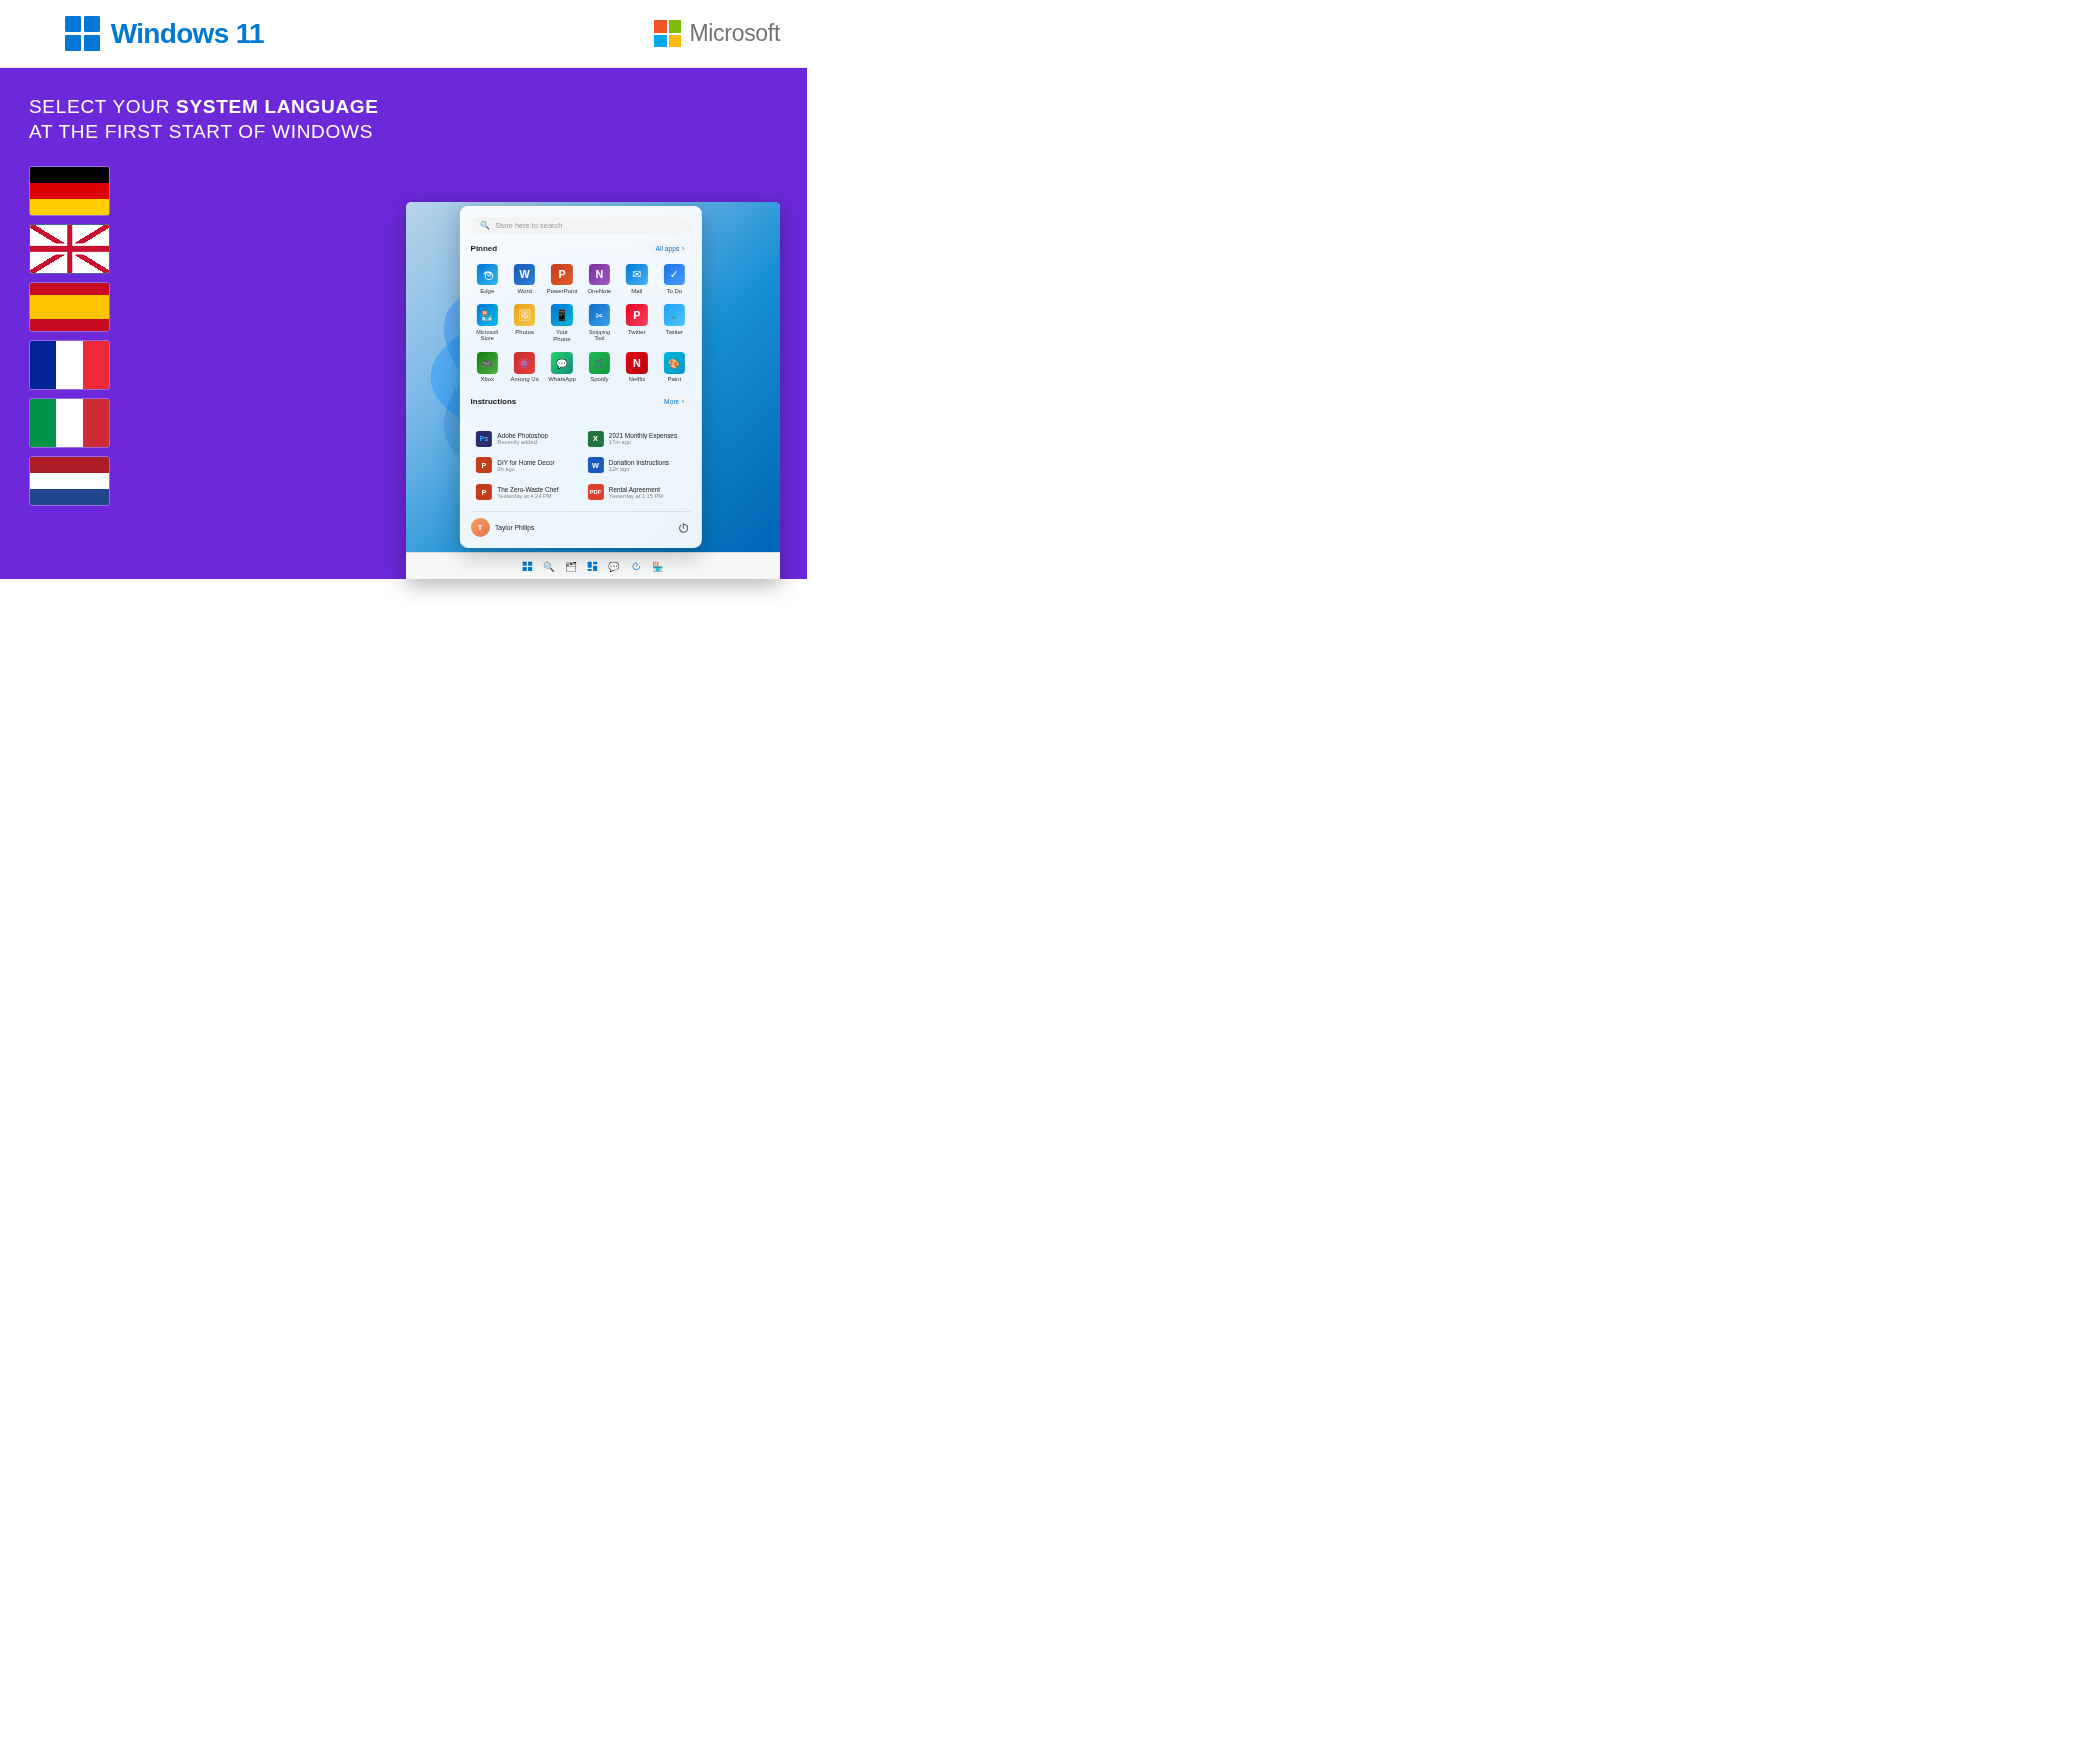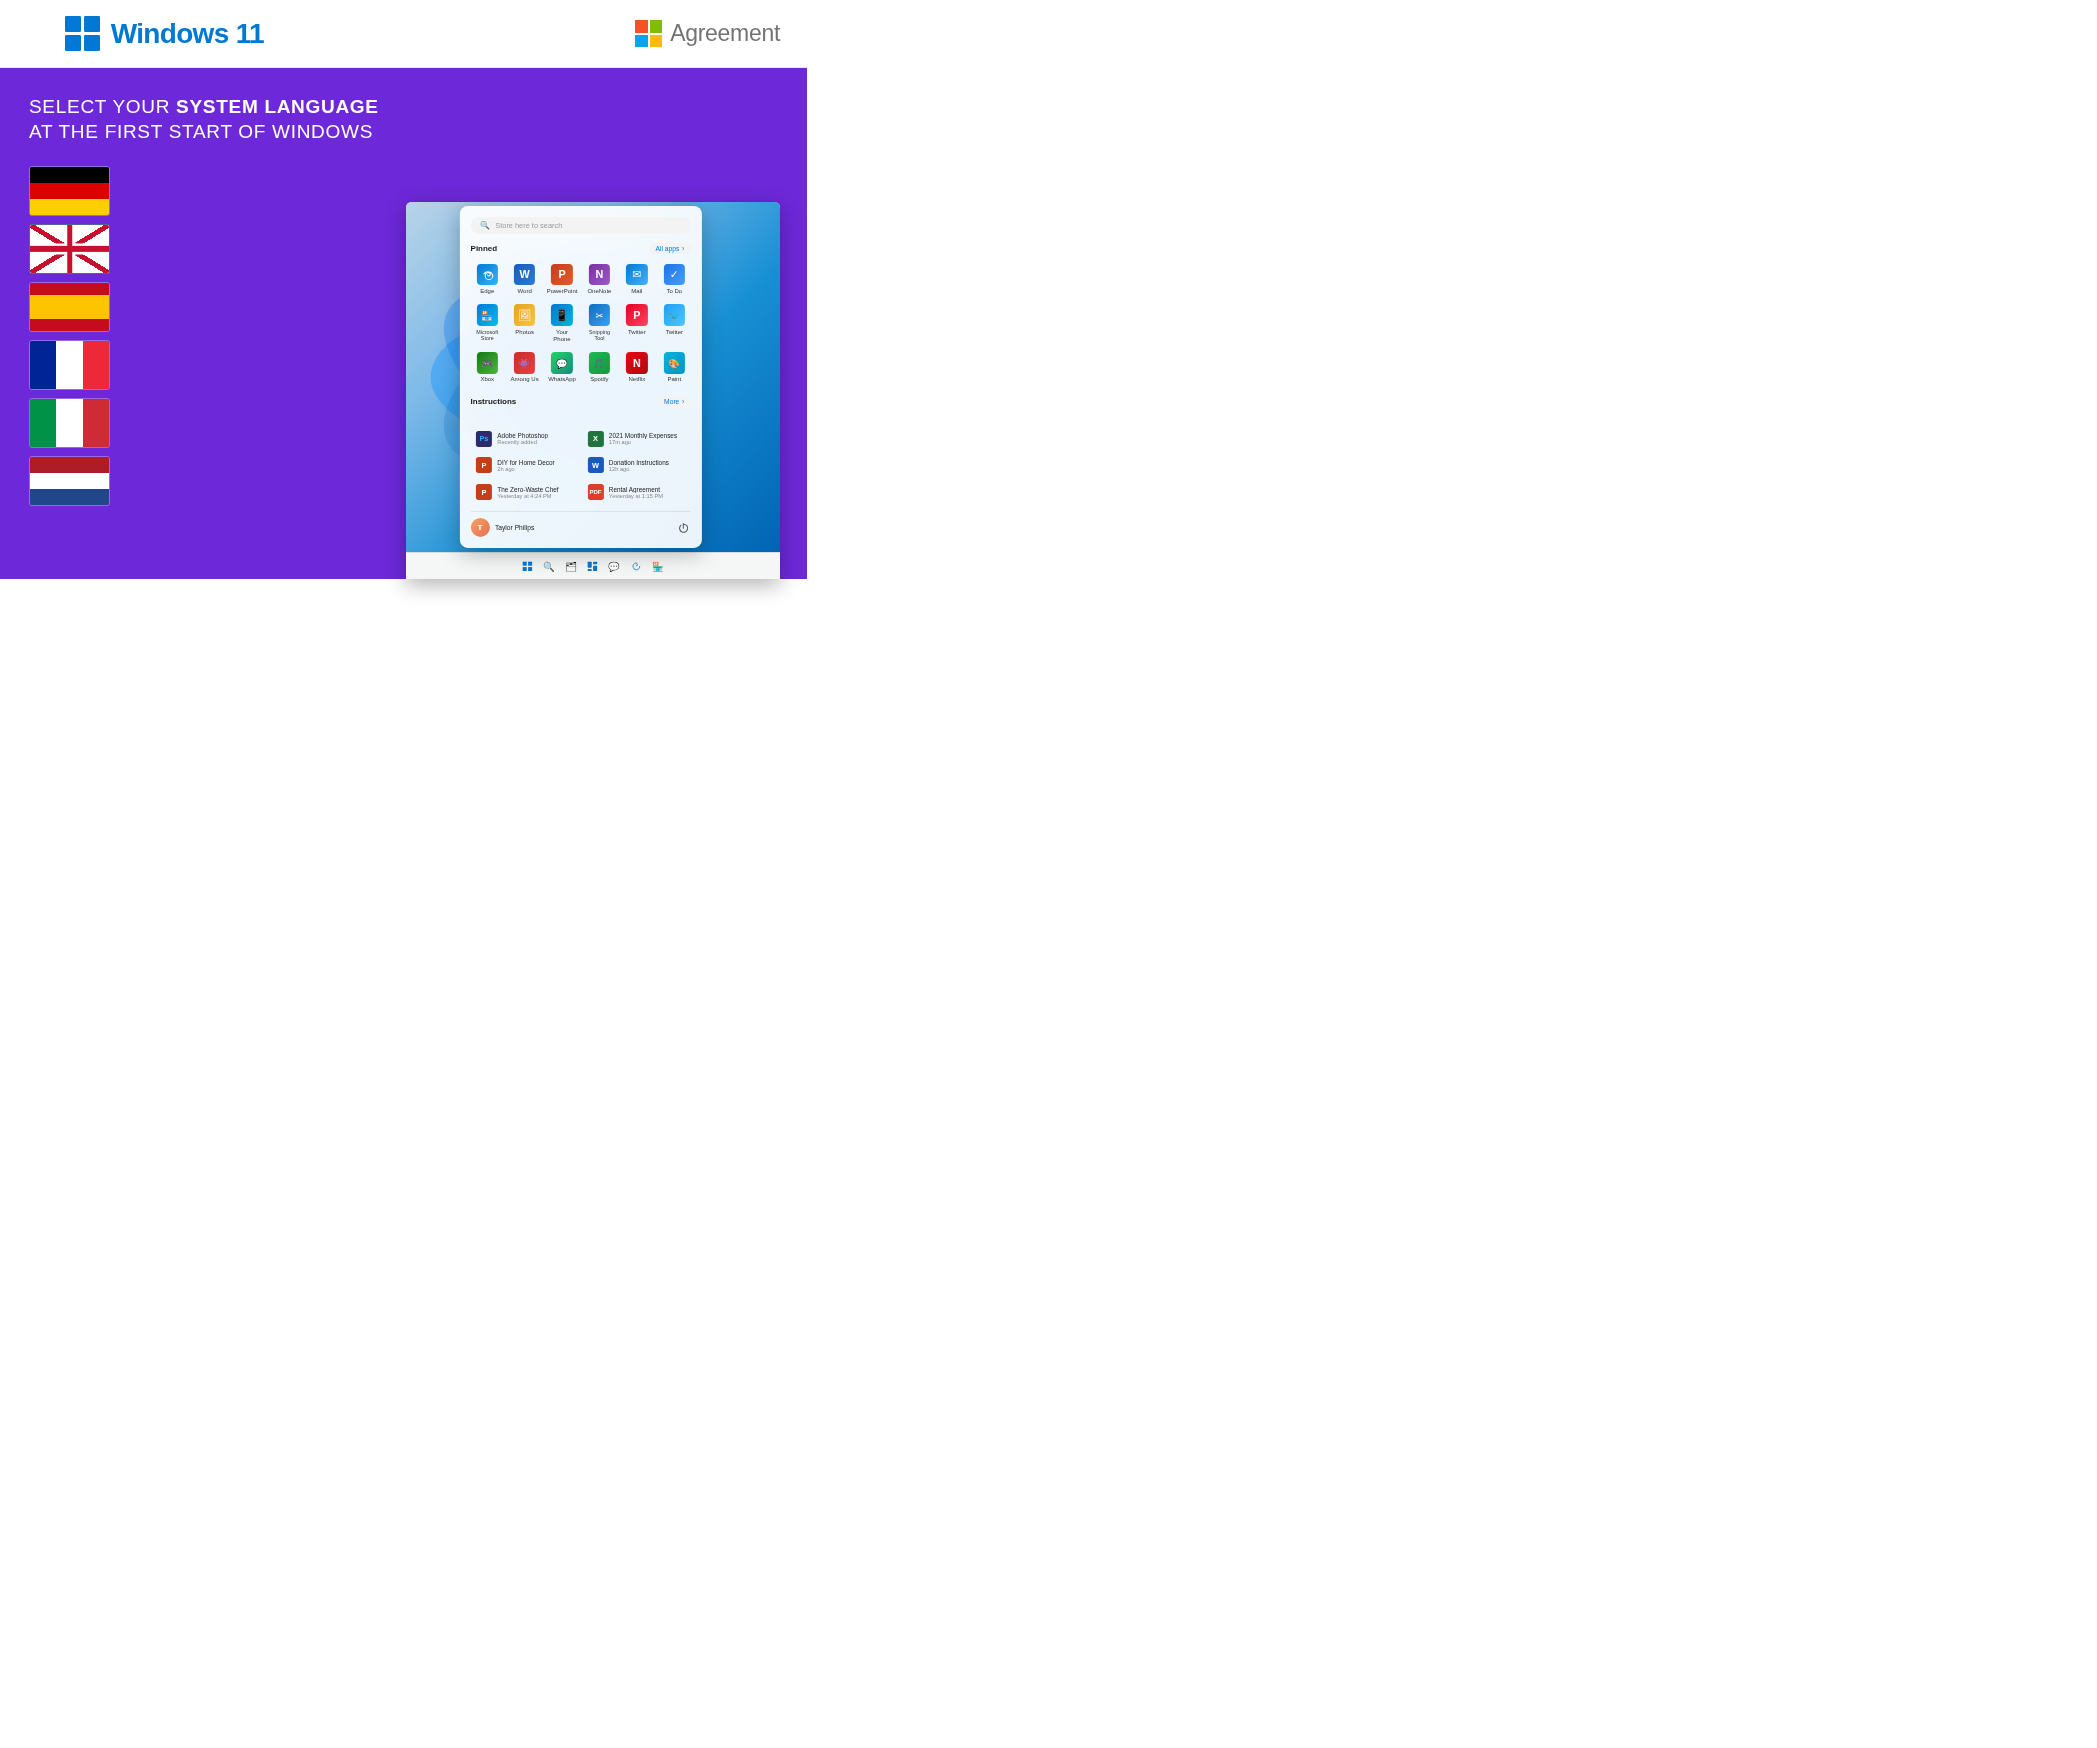--- a/index.html
+++ b/index.html
@@ -511,21 +511,21 @@
       <span>Windows</span>&nbsp;<span>11</span>
     </div>
   </div>
   <div class="ms-logo">
     <div class="ms-squares">
       <div class="ms-sq-1"></div>
       <div class="ms-sq-2"></div>
       <div class="ms-sq-3"></div>
       <div class="ms-sq-4"></div>
     </div>
-    <div class="ms-text">Agreement</div>
+    <div class="ms-text">Microsoft</div>
   </div>
 </div>
 
 <div class="blue-section">
 
   <div class="left-panel">
     <div class="headline">
       <span>SELECT YOUR </span><strong>SYSTEM LANGUAGE</strong><br>
       <span>AT THE FIRST START OF WINDOWS</span>
     </div>

